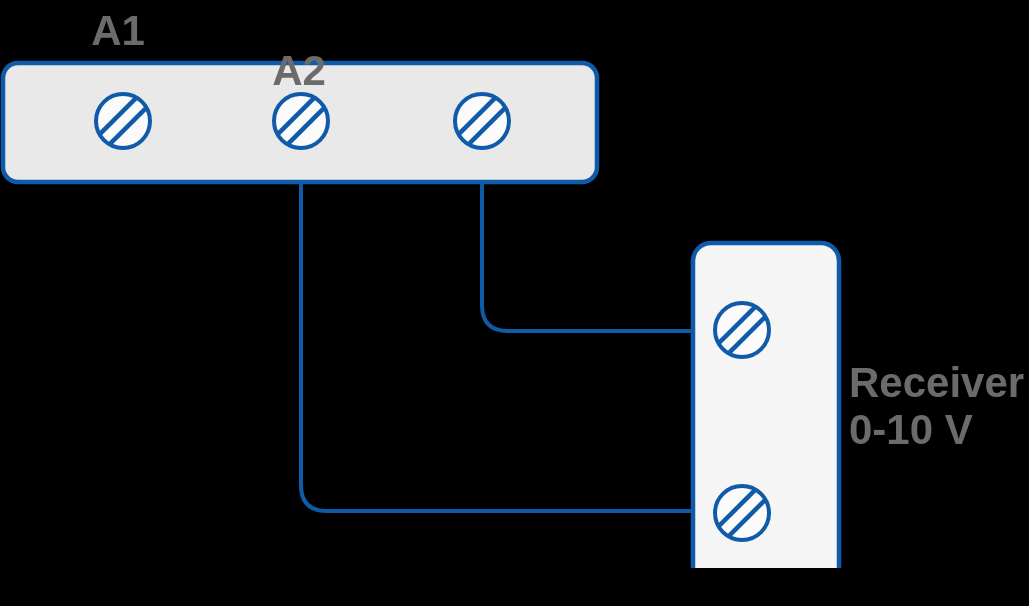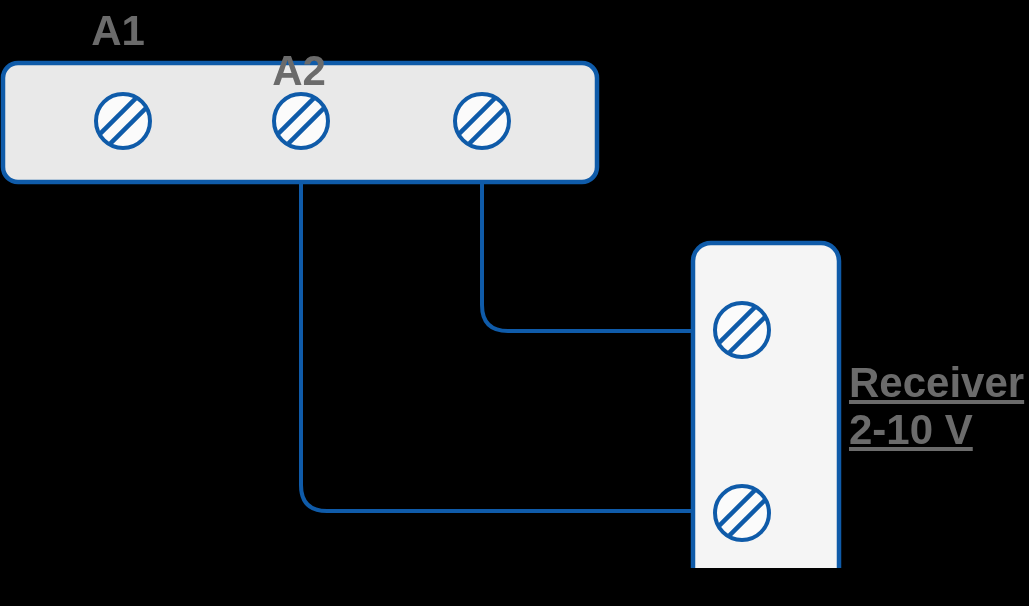--- a/index.html
+++ b/index.html
@@ -64,21 +64,20 @@
 
   .receiver-label {
     position: absolute;
     left: 849px;
     top: 359px;
     font-size: 42px;
     font-weight: bold;
     color: var(--label-gray);
     line-height: 47px;
     white-space: nowrap;
-    text-decoration: underline;
   }
 </style>
 </head>
 <body>
 
 <div class="stage">
 
   <svg class="diagram" width="1029" height="606" viewBox="0 0 1029 606">
     <defs>
       <g id="screw-symbol">
@@ -99,16 +98,16 @@
     <rect class="receiver-box" x="693" y="243" width="146" height="354" rx="18" ry="18"></rect>
     <use href="#screw-symbol" x="742" y="330"></use>
     <use href="#screw-symbol" x="742" y="513"></use>
   </svg>
 
   <div class="terminal-label pos-a1">A1</div>
   <div class="terminal-label pos-a2">A2</div>
 
   <div class="receiver-label">
     <div>Receiver</div>
-    <div>2-10 V</div>
+    <div>0-10 V</div>
   </div>
 
 </div>
 
 </body></html>

